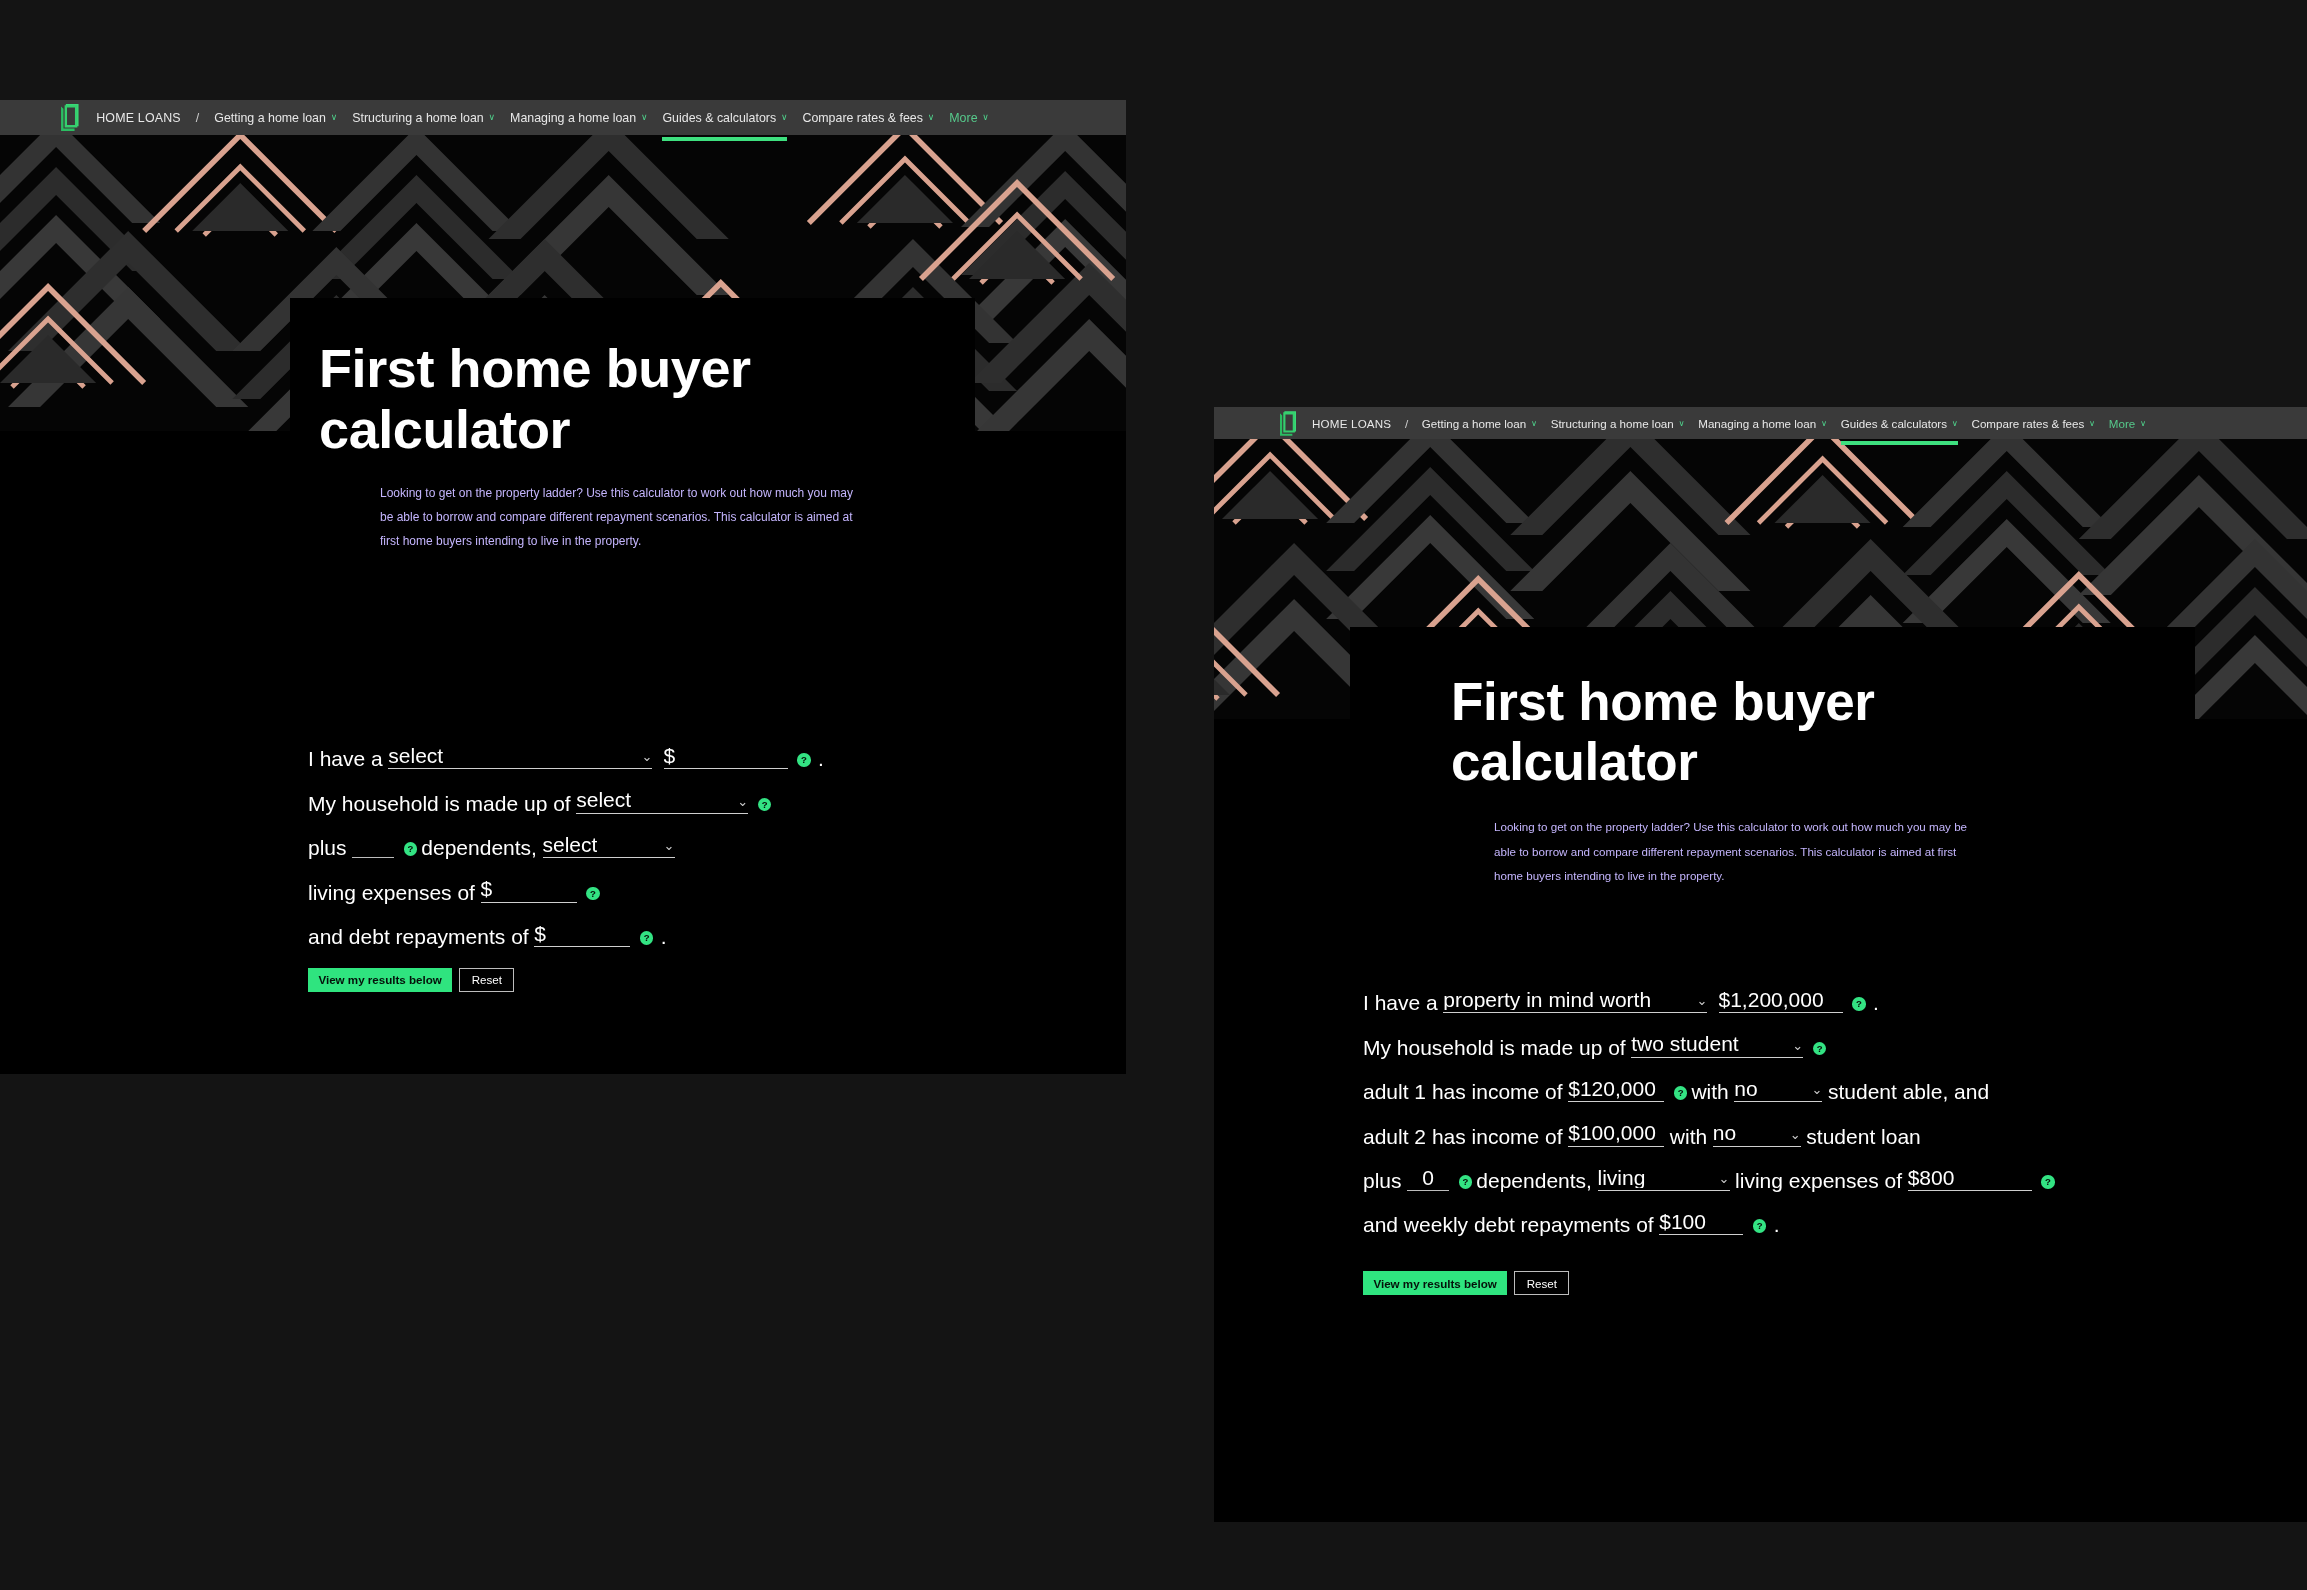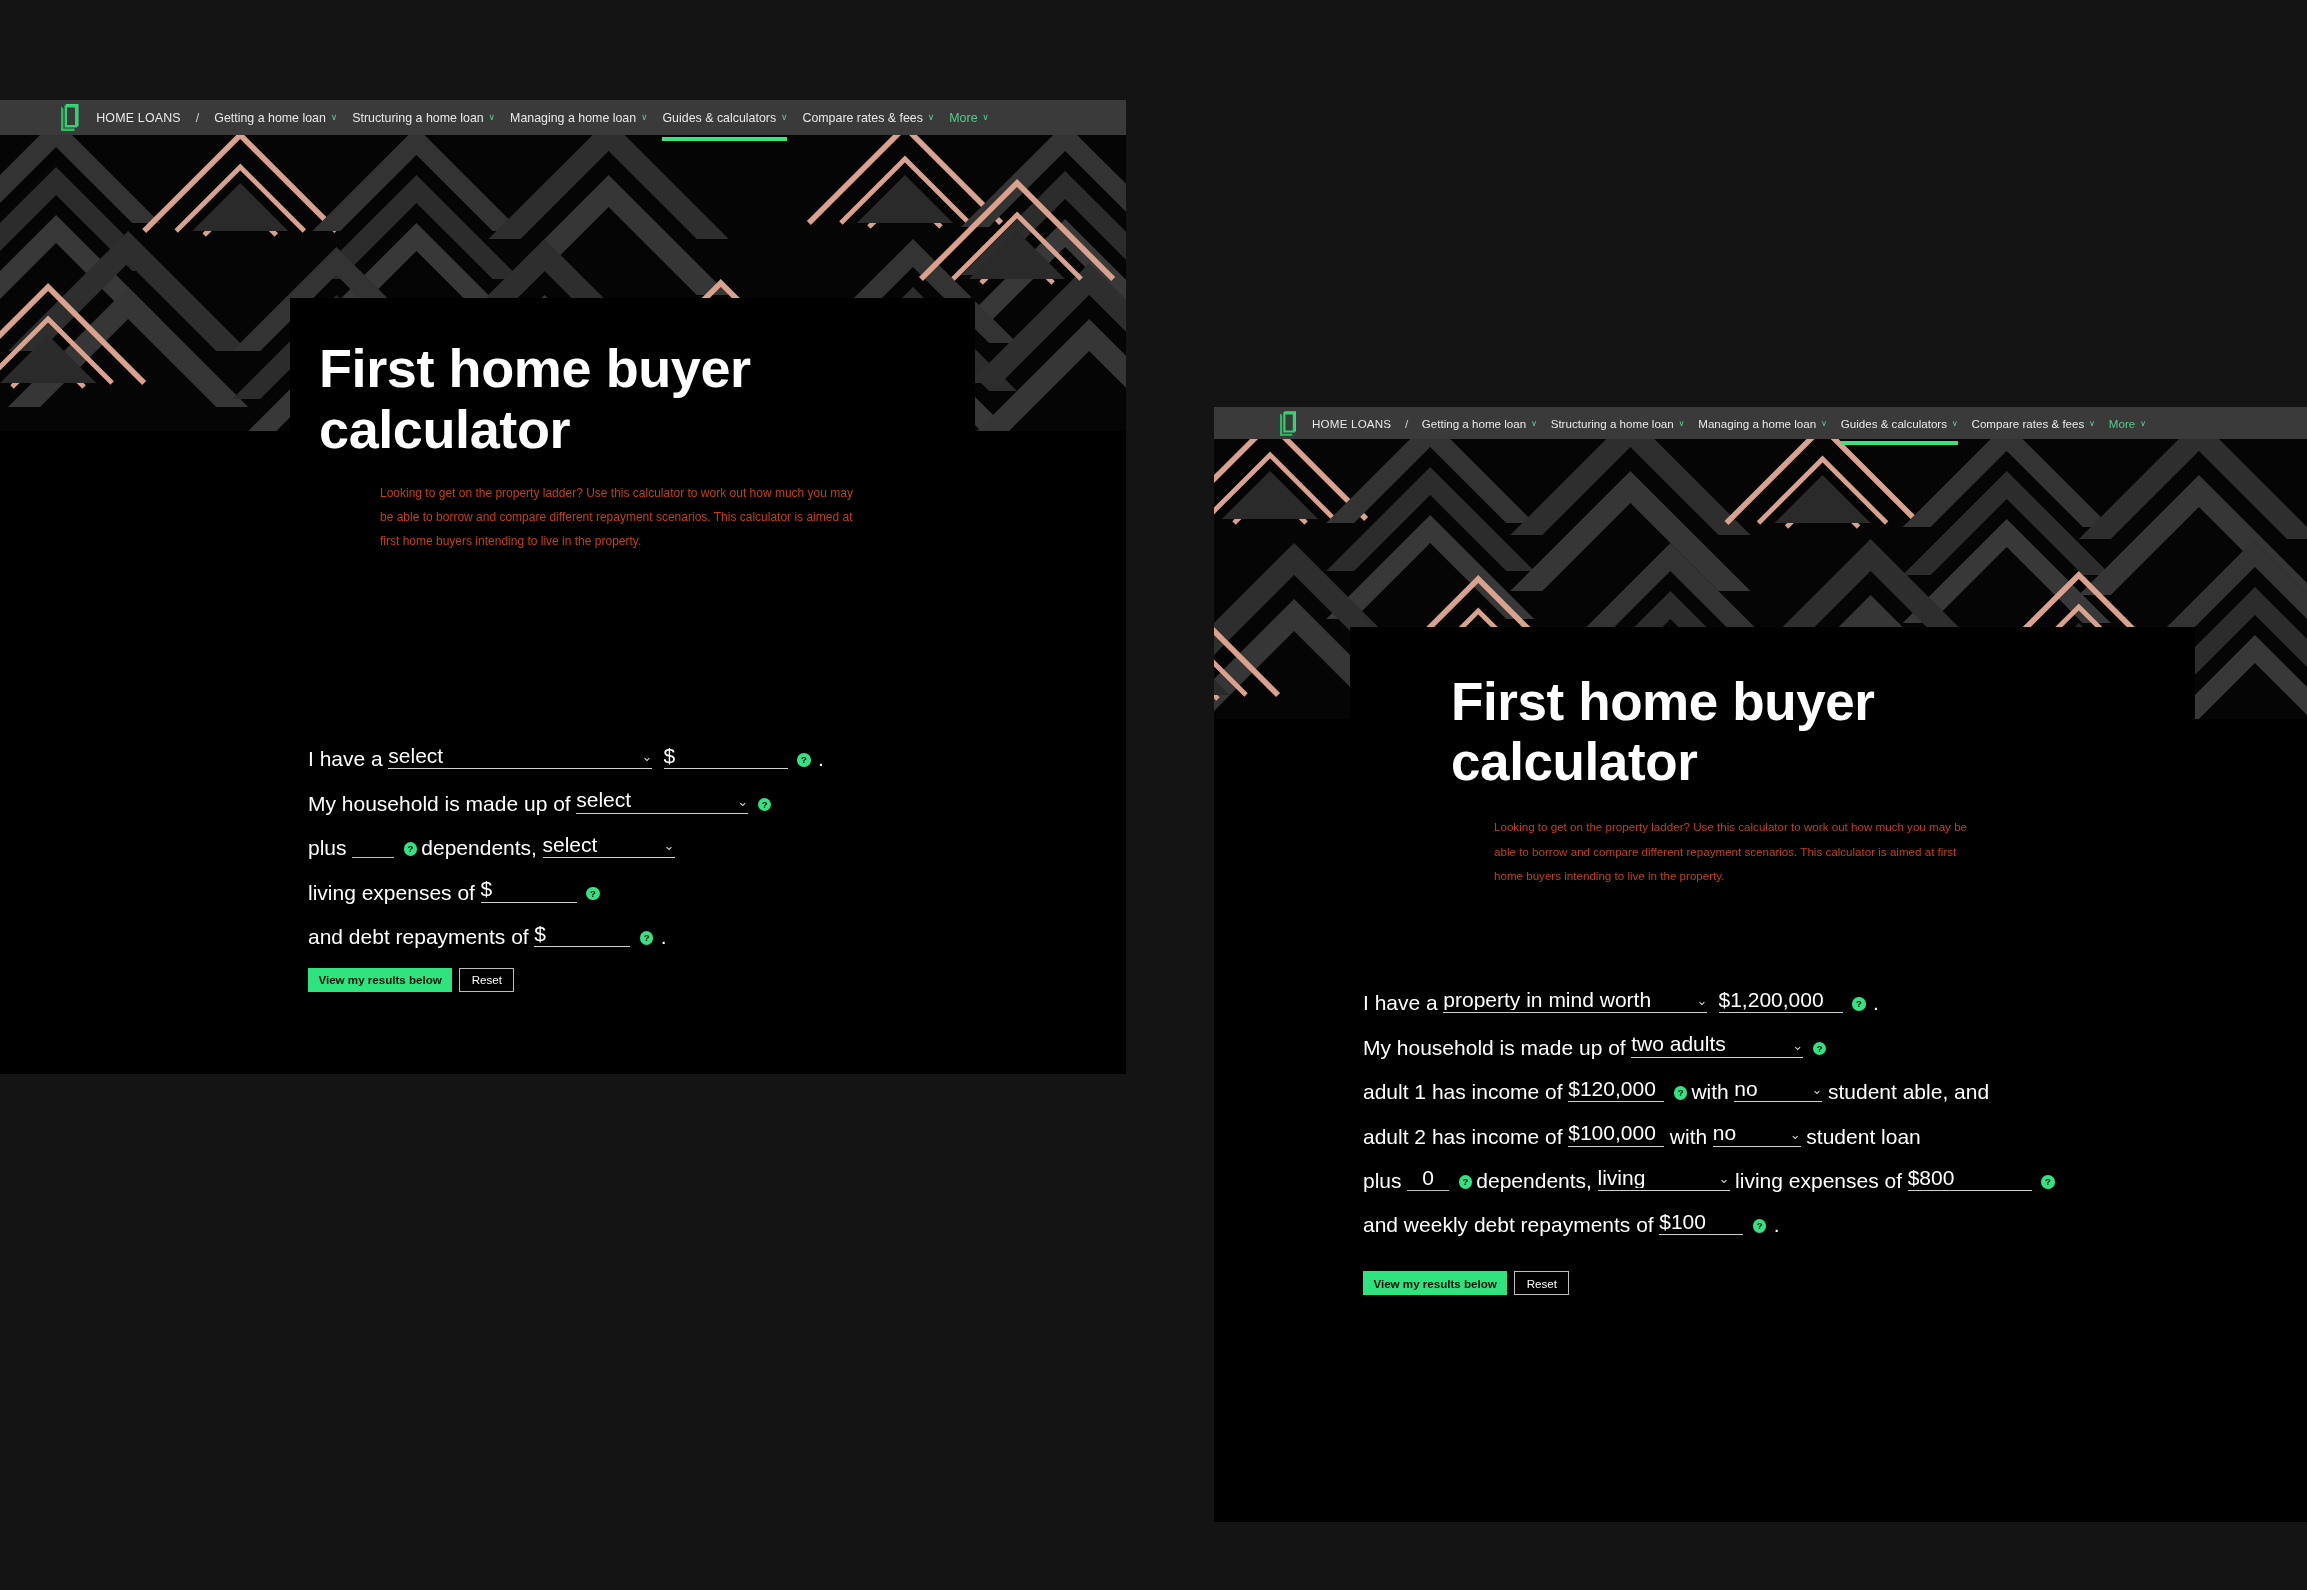--- a/index.html
+++ b/index.html
@@ -66,21 +66,21 @@
   }
   #window-1 .hero-card { left: 290px; top: 198px; width: 685px; height: 276px; }
   #window-2 .hero-card { left: 136px; top: 220px; width: 845px; height: 317px; }
 
   .hero-title {
     color:#fff; font-weight:700; letter-spacing:-0.4px;
   }
   #window-1 .hero-title { font-size: 54px; line-height: 1.13; margin: 40px 0 0 29px; }
   #window-2 .hero-title { font-size: 53px; line-height: 1.14; margin: 45px 0 0 101px; }
 
-  .hero-desc { color:#c2410c; }
+  .hero-desc { color:#c4b5fd; }
   #window-1 .hero-desc { font-size: 12px; line-height: 2.0; margin: 21px 0 0 90px; max-width: 481px; }
   #window-2 .hero-desc { font-size: 11.6px; line-height: 2.12; margin: 22.4px 0 0 144px; max-width: 481px; }
 
   
   .body-fill { position:absolute; left:0; width:100%; background:#000; z-index:2; }
   #window-1 .body-fill { top: 332px; bottom: 0; }
   #window-2 .body-fill { top: 312px; bottom: 0; }
 
   
   .calc { position:absolute; z-index:5; color:#fff; }
@@ -403,21 +403,21 @@
         <span class="field num w-money-lg">
           <span class="val">$1,200,000</span>
         </span>
         <span class="help">?</span>
         <span class="txt period">.</span>
       </div>
 
       <div class="calc-row">
         <span class="txt">My household is made up of</span>
         <span class="field w-select-md">
-          <span class="val">two adults</span>
+          <span class="val">two student</span>
           <span class="caret">⌄</span>
         </span>
         <span class="help">?</span>
       </div>
 
       <div class="calc-row">
         <span class="txt">adult 1 has income of</span>
         <span class="field num w-money-md">
           <span class="val">$120,000</span>
         </span>

